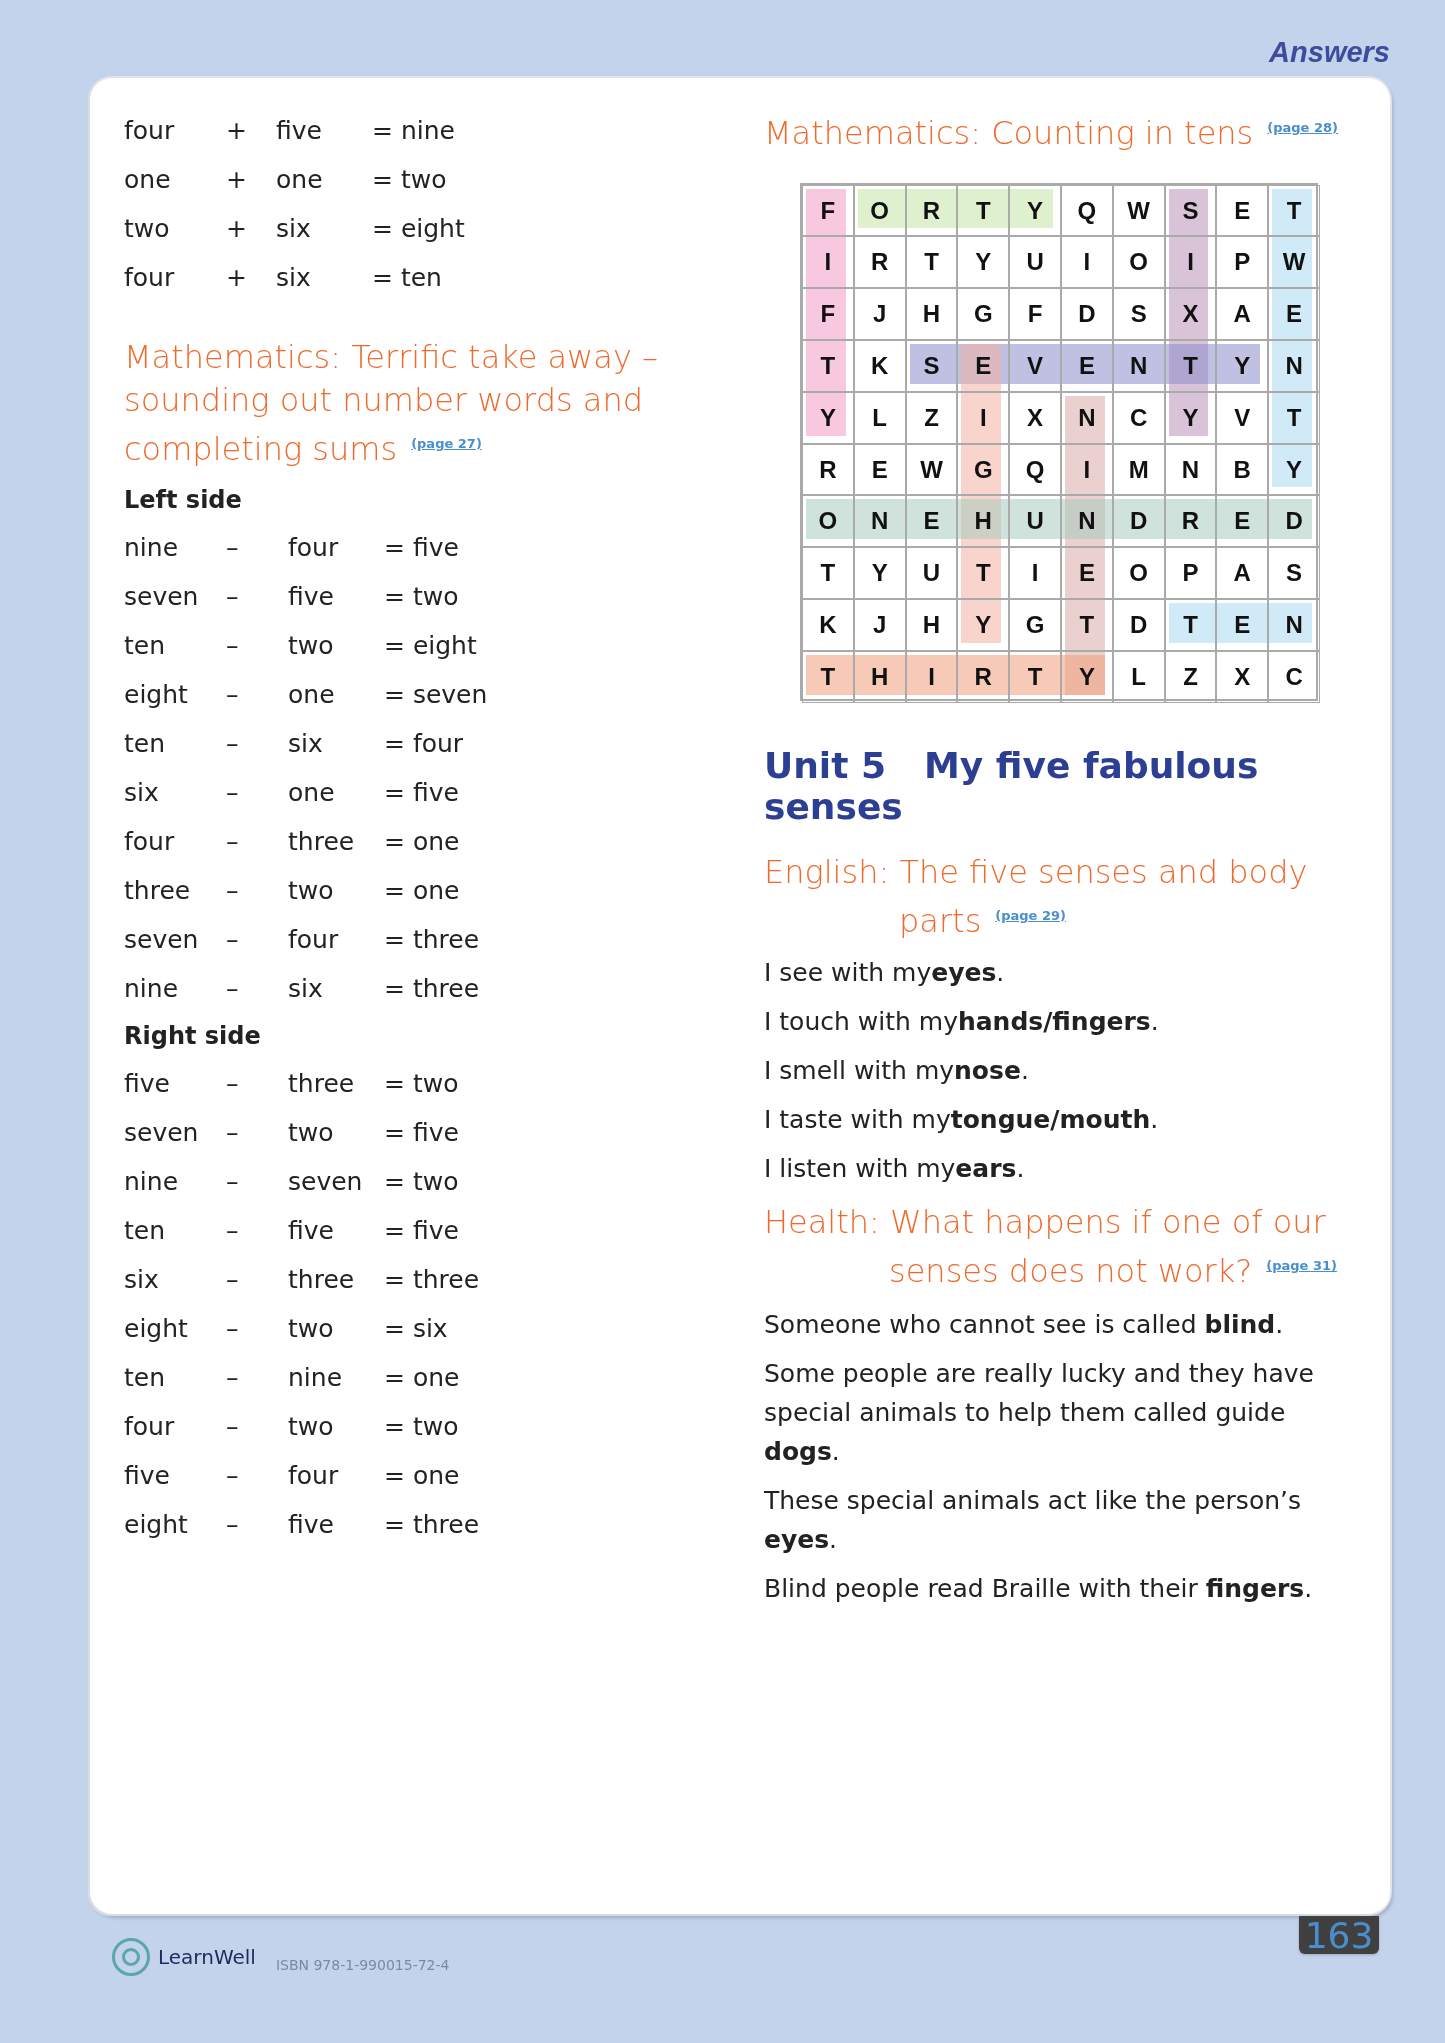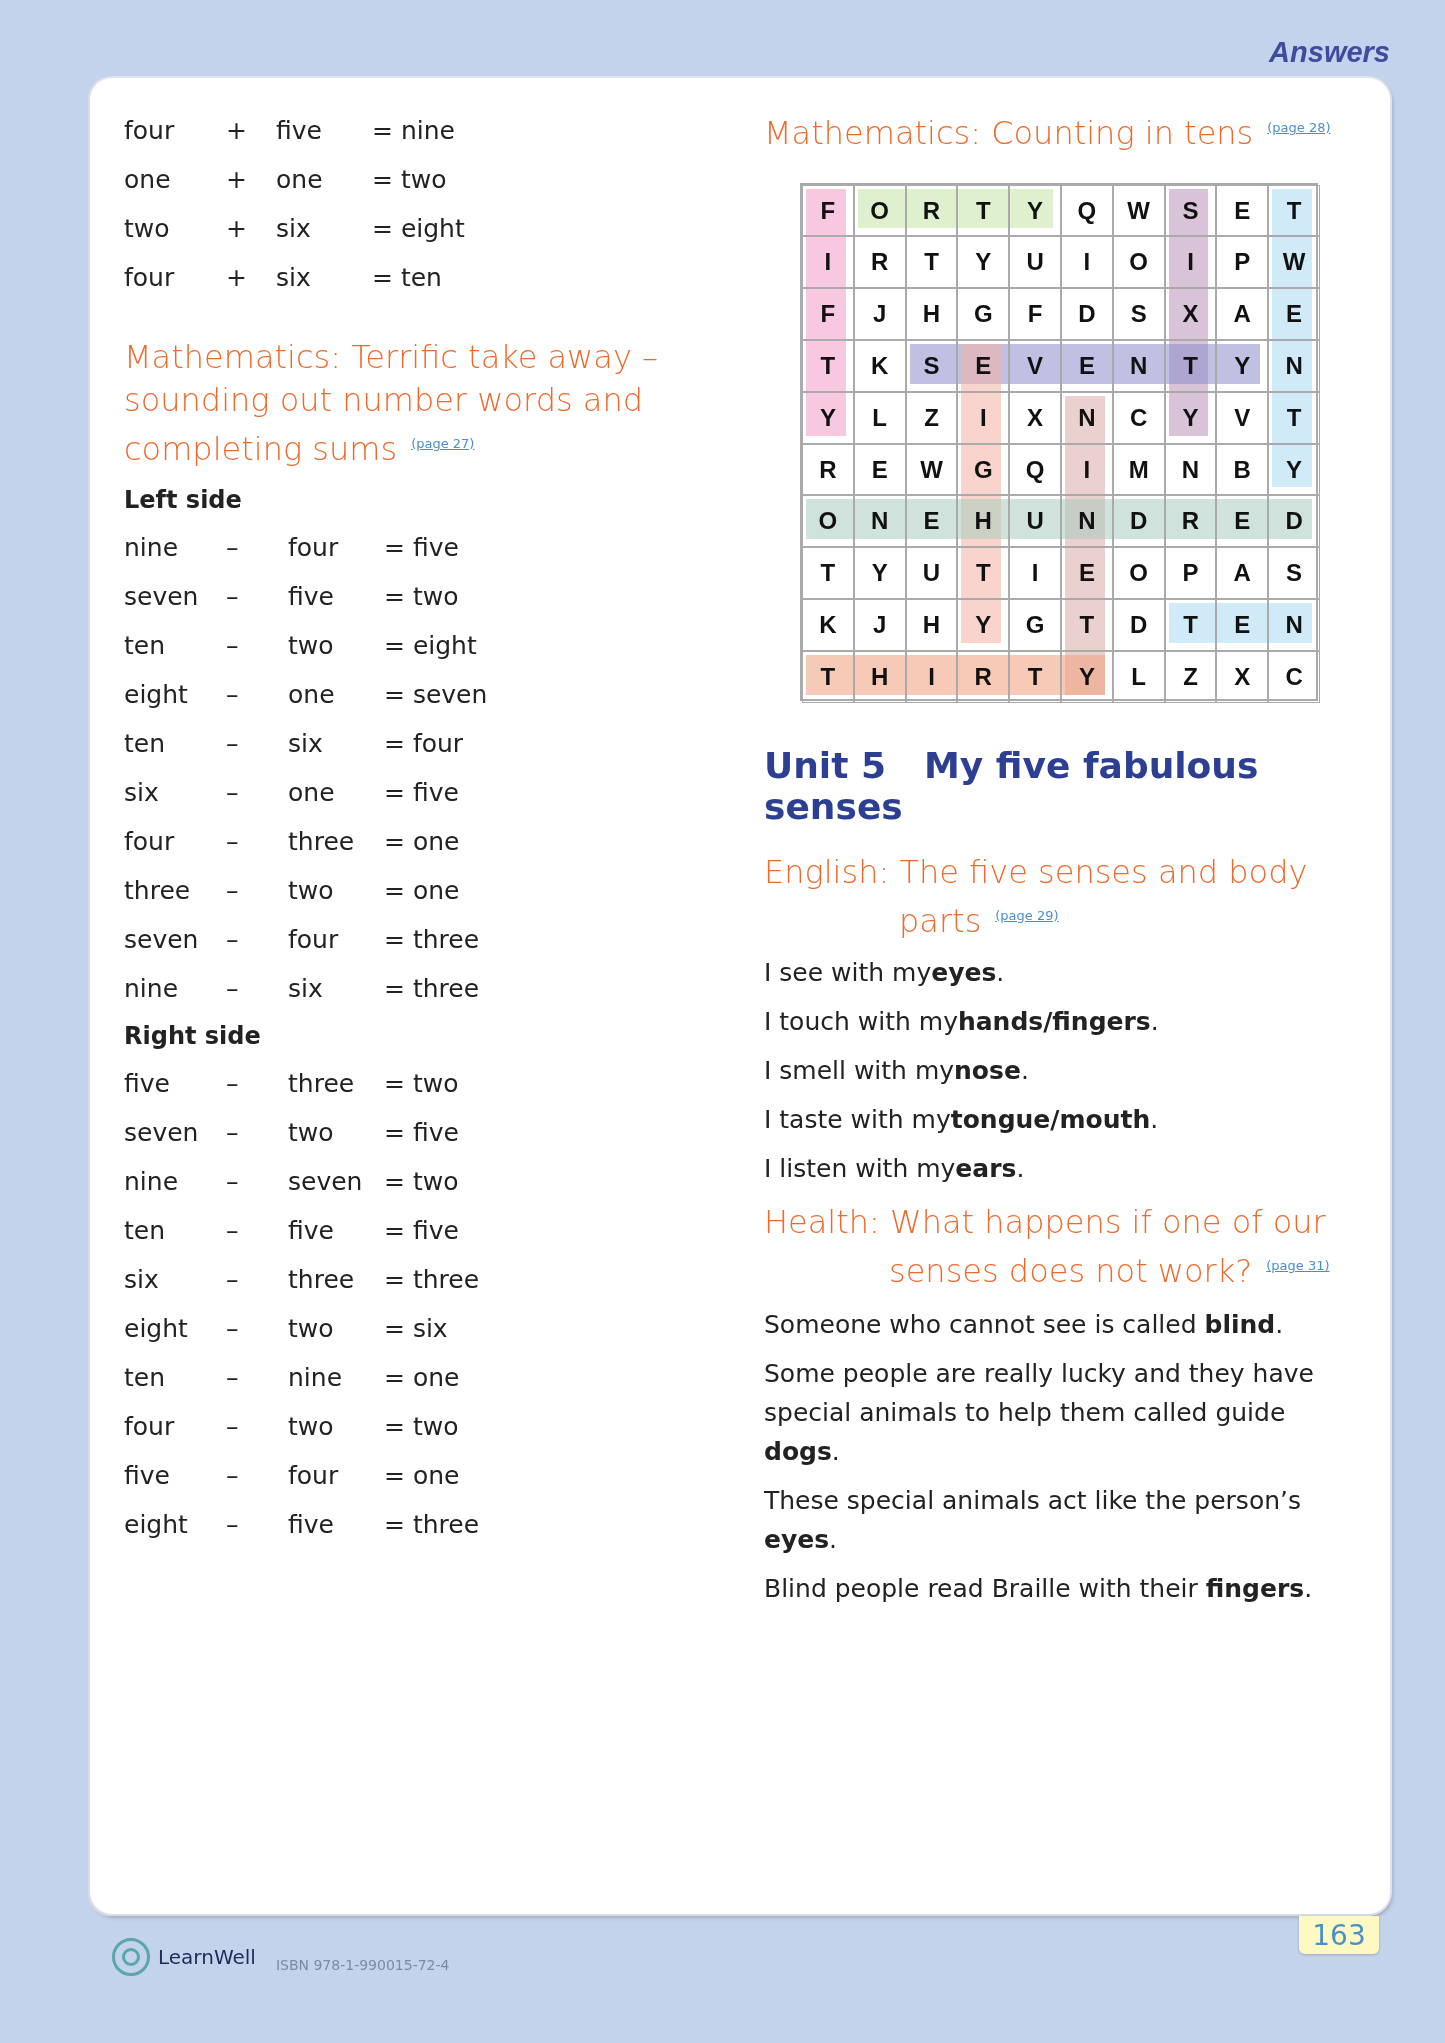--- a/index.html
+++ b/index.html
@@ -6,36 +6,36 @@
   body{width:1445px;height:2043px;background:#c3d3ec;position:relative;overflow:hidden;font-family:"DejaVu Sans",sans-serif;color:#222;}
   .hdr{position:absolute;right:55px;top:36px;font-family:"Liberation Sans",sans-serif;font-weight:bold;font-style:italic;font-size:29px;color:#3d4c9c;}
   .card{position:absolute;left:90px;top:78px;width:1300px;height:1836px;background:#fff;border-radius:22px;box-shadow:-2px 2px 0 #d8dce4, 0 0 0 2px #e0e3ea, 2px 3px 4px rgba(0,0,0,.25);}
   .left{position:absolute;left:124px;top:106px;width:560px;}
   .right{position:absolute;left:764px;top:106px;width:600px;}
   .eq{display:flex;font-size:25px;height:49px;align-items:center;color:#222;gap:20px;}
   .eq span{display:inline-block;white-space:nowrap;}
   .add .c1{width:82px}.add .c2{width:30px}.add .c3{width:76px}
   .sub .c1{width:82px}.sub .c2{width:42px}.sub .c3{width:76px}
   .orange{color:#ee6a2c;font-family:"DejaVu Sans",sans-serif;font-weight:300;font-size:32px;line-height:43px;}
-  .pg{font-size:13px;color:#4a8fcc;text-decoration:underline;vertical-align:super;margin-left:14px;font-weight:normal;}
+  .pg{font-size:13px;color:#4a8fcc;text-decoration:underline;vertical-align:super;margin-left:14px;font-weight:bold;}
   .sub-h{font-weight:bold;font-size:24px;height:46px;display:flex;align-items:center;}
   .unit{color:#2d3f93;font-weight:bold;font-size:36px;margin:44px 0 24px 0;}
   .unit .gap{display:inline-block;width:38px;}
   .para{font-size:25px;line-height:39px;margin-bottom:10px;color:#222;}
   .sent{font-size:25px;height:49px;display:flex;align-items:center;}
   .grid-wrap{position:relative;width:518px;height:518px;margin:28px 0 0 36px;}
   .grid{position:absolute;left:0;top:0;display:grid;grid-template-columns:repeat(10,51.8px);grid-template-rows:repeat(10,51.8px);border:2px solid #aaa;box-sizing:border-box;width:518px;height:518px;}
   .cell{border:1px solid #aaa;display:flex;align-items:center;justify-content:center;font-family:"Liberation Sans",sans-serif;font-weight:bold;font-size:24px;color:#111;position:relative;z-index:2;}
   .hl{position:absolute;z-index:1;opacity:.55;}
   .footer-logo{position:absolute;left:112px;top:1938px;display:flex;align-items:center;}
   .swirl{width:38px;height:38px;border-radius:50%;border:3px solid #5aa6a8;box-sizing:border-box;position:relative;}
   .swirl::after{content:"";position:absolute;left:7px;top:7px;width:18px;height:18px;border-radius:50%;border:3px solid #5aa6a8;box-sizing:border-box;}
   .brand{font-family:"DejaVu Sans",sans-serif;font-size:20px;color:#1d2c5a;margin-left:8px;}
   .isbn{font-size:14px;color:#7a8aa3;margin-left:20px;margin-top:16px;}
-  .pagenum{position:absolute;left:1299px;top:1916px;width:80px;height:38px;background:#fef9c3;border-radius:0 0 6px 6px;display:flex;align-items:center;justify-content:center;font-size:28px;color:#4a8fcc;box-shadow:0 1px 3px rgba(0,0,0,.2);}
+  .pagenum{position:absolute;left:1299px;top:1916px;width:80px;height:38px;background:#404040;border-radius:0 0 6px 6px;display:flex;align-items:center;justify-content:center;font-size:36px;color:#4a8fcc;box-shadow:0 1px 3px rgba(0,0,0,.2);}
 </style>
 </head>
 <body>
 
 <div class="hdr">Answers</div>
 <div class="card"></div>
 
 <div class="left">
   <div id="add-list">
       <div class="eq add">

